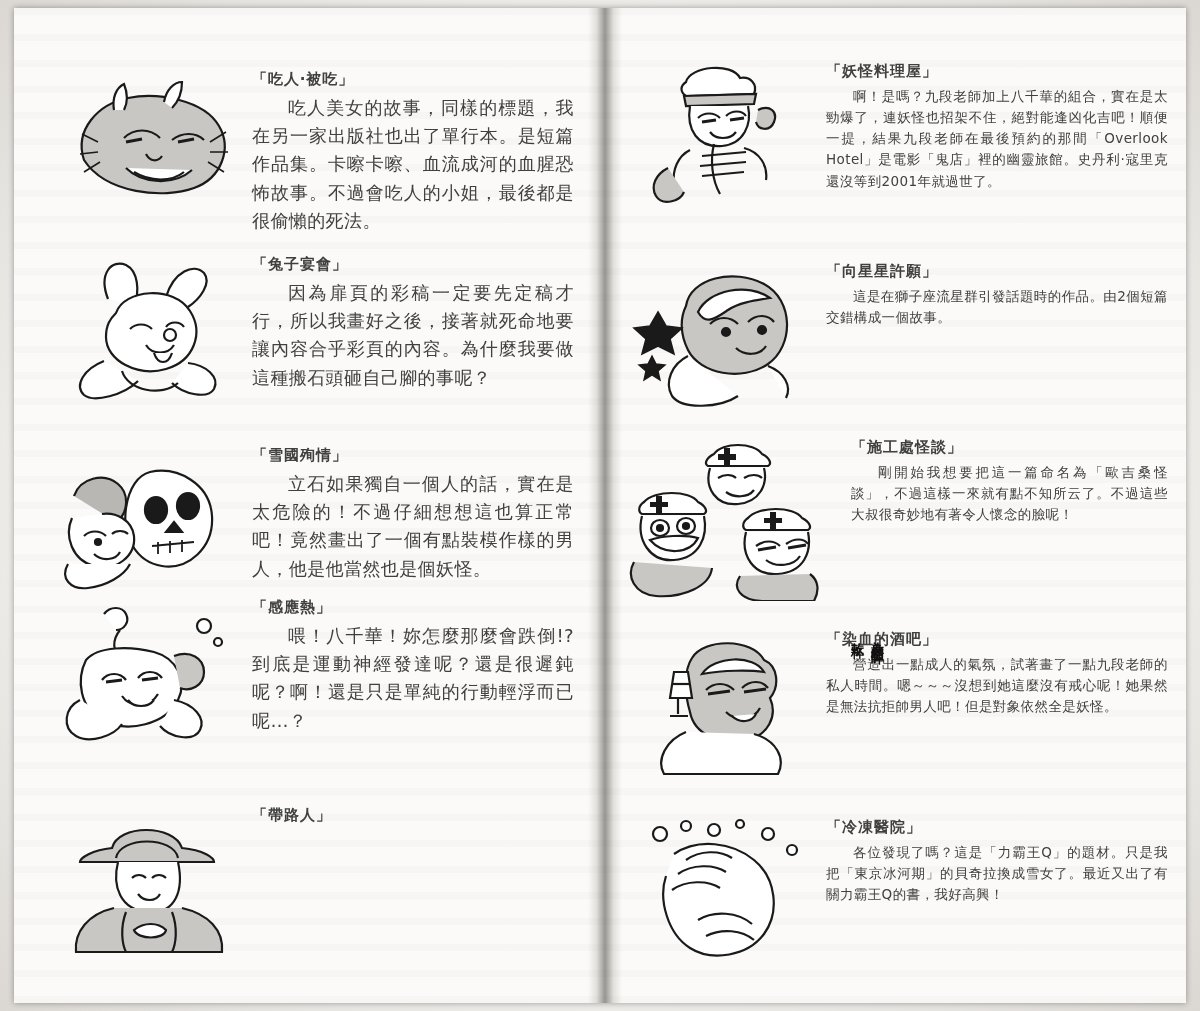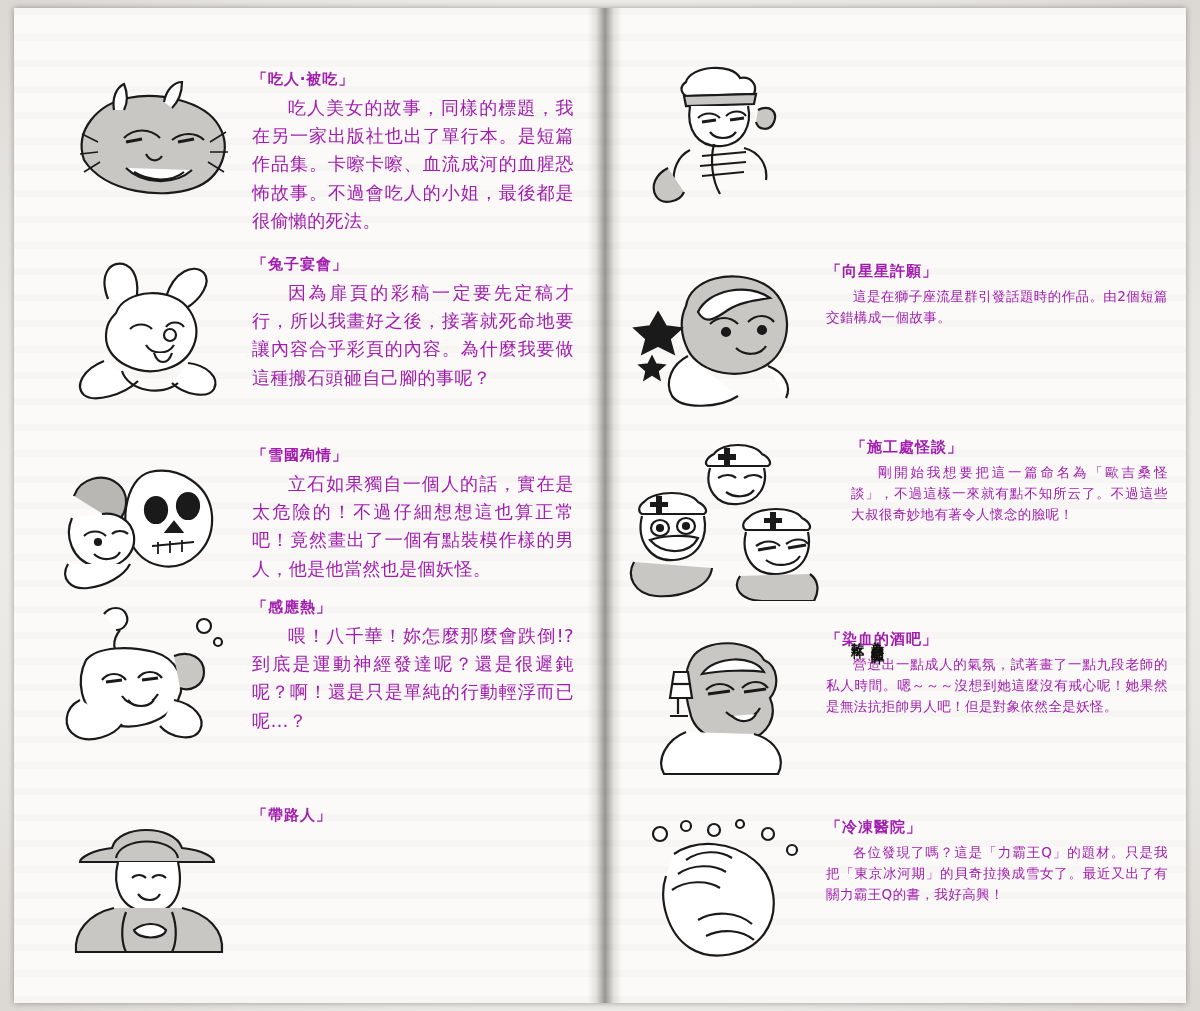--- a/index.html
+++ b/index.html
@@ -78,21 +78,21 @@
     position: relative;
     flex: 0 0 auto;
     width: 190px;
     height: 150px;
   }
   .art svg { display: block; width: 100%; height: 100%; }
 
   .txt {
     flex: 1 1 auto;
     padding-left: 8px;
-    color: #a21caf;
+    color: #404040;
   }
   .t-title {
     font-family: "DejaVu Sans", sans-serif;
     font-size: 15px;
     font-weight: bold;
     letter-spacing: 1px;
     line-height: 1.5;
     margin-bottom: 3px;
     white-space: nowrap;
   }
@@ -265,20 +265,24 @@
               <path d="M82 72 C88 80 102 80 108 72"></path>
               <path d="M86 84 C82 100 84 120 92 134"></path>
               <path d="M74 96 L118 92 M72 106 L118 102 M74 116 L116 112" stroke-width="2"></path>
               <path d="M62 90 C50 96 44 110 46 124"></path>
               <path d="M116 88 C132 92 140 106 138 120"></path>
               <path d="M130 50 C142 44 150 52 146 62 C142 72 130 70 128 62" fill="#c9c7c4"></path>
               <path d="M40 108 C28 114 22 126 28 136 C34 146 52 142 56 132" fill="#c9c7c4"></path>
             </g>
           </svg>
         </div>
+        <div class="txt">
+          <div class="t-title">「妖怪料理屋」</div>
+          <div class="t-body">啊！是嗎？九段老師加上八千華的組合，實在是太勁爆了，連妖怪也招架不住，絕對能逢凶化吉吧！順便一提，結果九段老師在最後預約的那間「Overlook Hotel」是電影「鬼店」裡的幽靈旅館。史丹利‧寇里克還沒等到2001年就過世了。</div>
+        </div>
       </div>
 
       <div class="entry" style="left:28px; top:252px; width:540px;">
         <div class="art">
           <svg viewBox="0 0 190 150">
             <g fill="none" stroke="#1a1a1a" stroke-width="2.2">
               <path d="M58 46 C62 18 106 8 136 24 C166 40 166 86 140 104 C114 122 72 114 60 90 C52 74 52 58 58 46 Z" fill="#c9c7c4"></path>
               <path d="M70 52 C80 30 120 22 142 38 C130 40 112 42 100 50 C88 58 78 66 70 52 Z" fill="#ffffff"></path>
               <path d="M82 64 C90 56 102 56 110 64"></path>
               <path d="M120 62 C128 54 140 54 146 62"></path>

